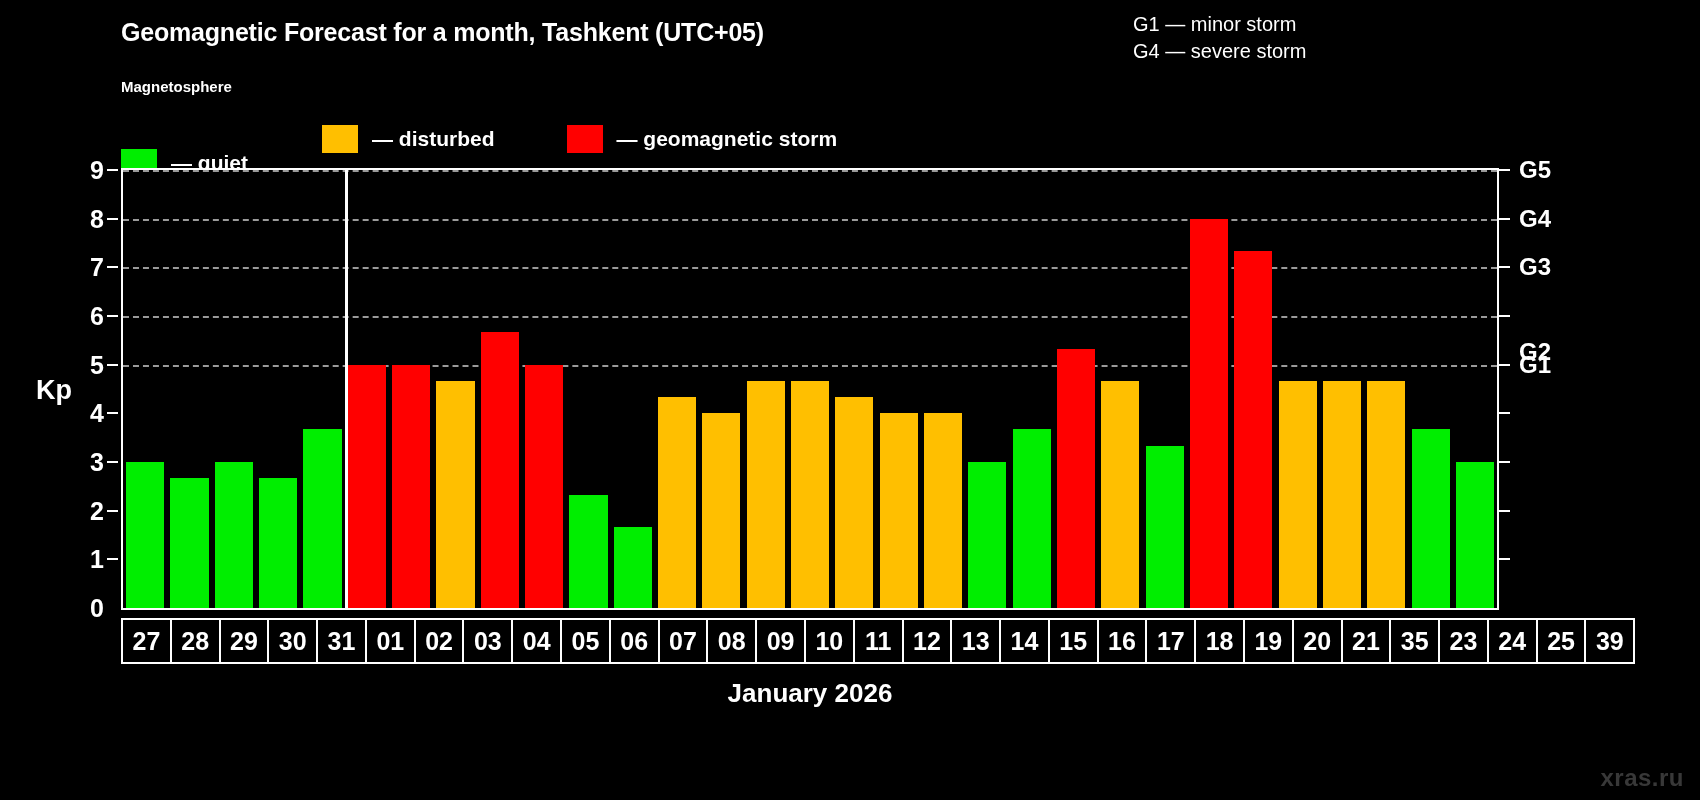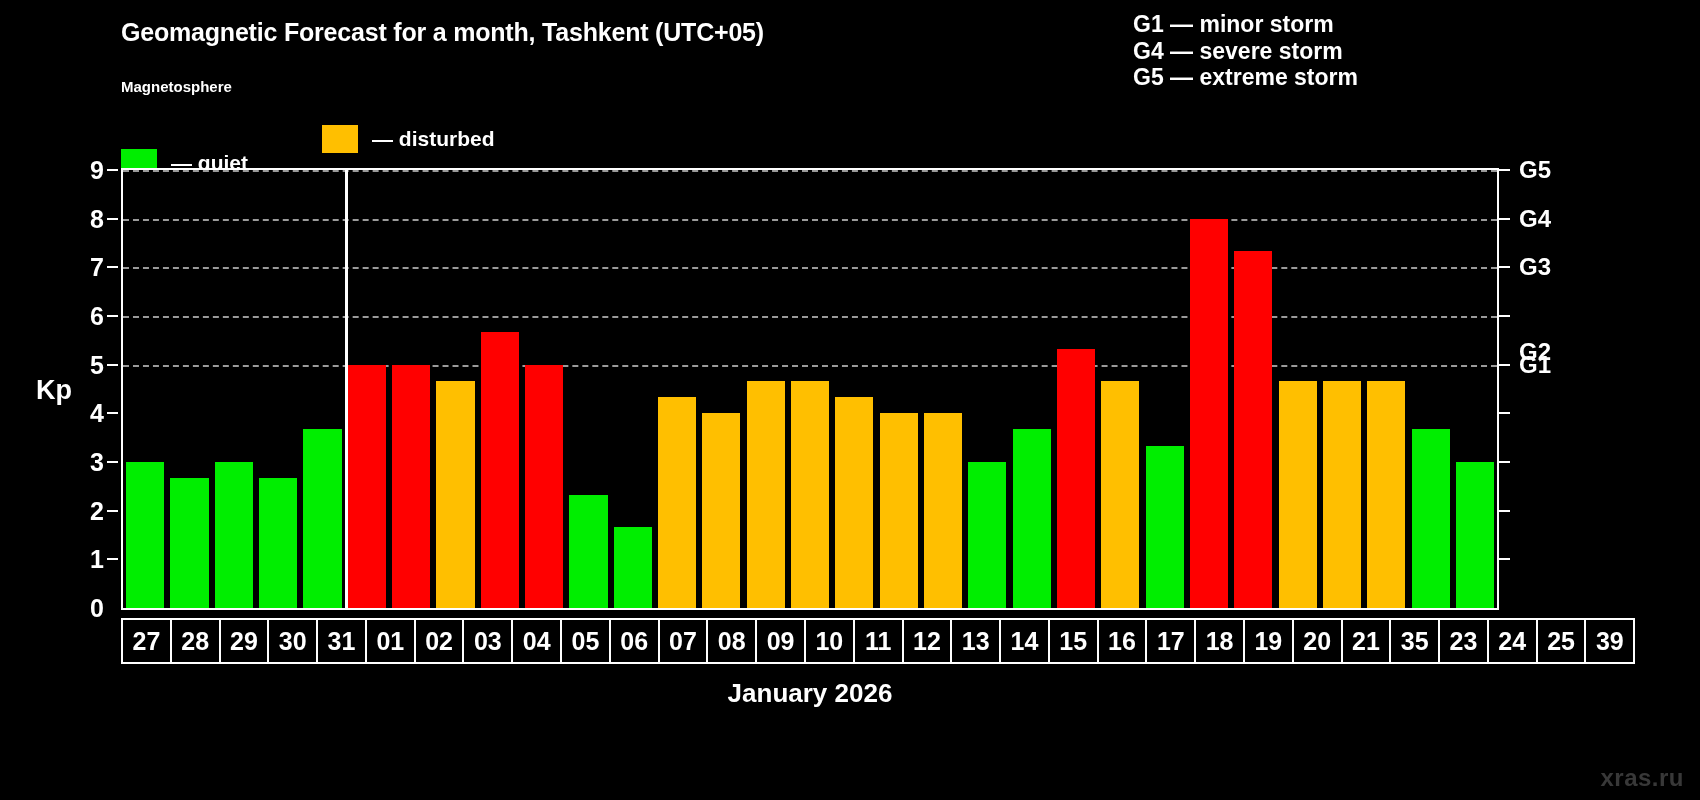--- a/index.html
+++ b/index.html
@@ -61,22 +61,22 @@
     white-space: nowrap;
   }
   #legend-item-quiet { margin-right: 74px; margin-top: 48px; }
   #legend-item-disturbed { margin-right: 72px; }
 
   
   #g-scale-legend {
     position: absolute;
     left: 1133px;
     top: 11px;
-    font-size: 23px;
-    font-weight: bold;
+    font-size: 20px;
+    font-weight: normal;
     line-height: 26.5px;
   }
   .g-scale-line { white-space: nowrap; }
 
   
   #plot-frame {
     position: absolute;
     left: 121px;
     top: 168px;
     width: 1378px;
@@ -239,26 +239,29 @@
 
 <div id="legend-row">
   <div class="legend-item" id="legend-item-quiet">
     <span class="legend-swatch" style="background: rgb(0, 238, 0);"></span>
     <span class="legend-label">— quiet</span>
   </div>
   <div class="legend-item" id="legend-item-disturbed">
     <span class="legend-swatch" style="background: rgb(255, 191, 0);"></span>
     <span class="legend-label">— disturbed</span>
   </div>
+  <div class="legend-item" id="legend-item-storm">
+    <span class="legend-swatch" style="background: rgb(255, 0, 0);"></span>
+    <span class="legend-label">— geomagnetic storm</span>
+  </div>
 </div>
 
 <div id="g-scale-legend">
   <div class="g-scale-line">G1 — minor storm</div>
   <div class="g-scale-line">G4 — severe storm</div>
-  <div class="g-scale-line">G5 — extreme storm</div>
 </div>
 
 <div id="y-axis-left">
     <div class="y-tick-label" style="top: 440px;">0</div>
     <div class="y-tick-label" style="top: 391.333px;">1</div>
     <div class="y-tick-mark" style="top: 391.333px;"></div>
     <div class="y-tick-label" style="top: 342.667px;">2</div>
     <div class="y-tick-mark" style="top: 342.667px;"></div>
     <div class="y-tick-label" style="top: 294px;">3</div>
     <div class="y-tick-mark" style="top: 294px;"></div>

